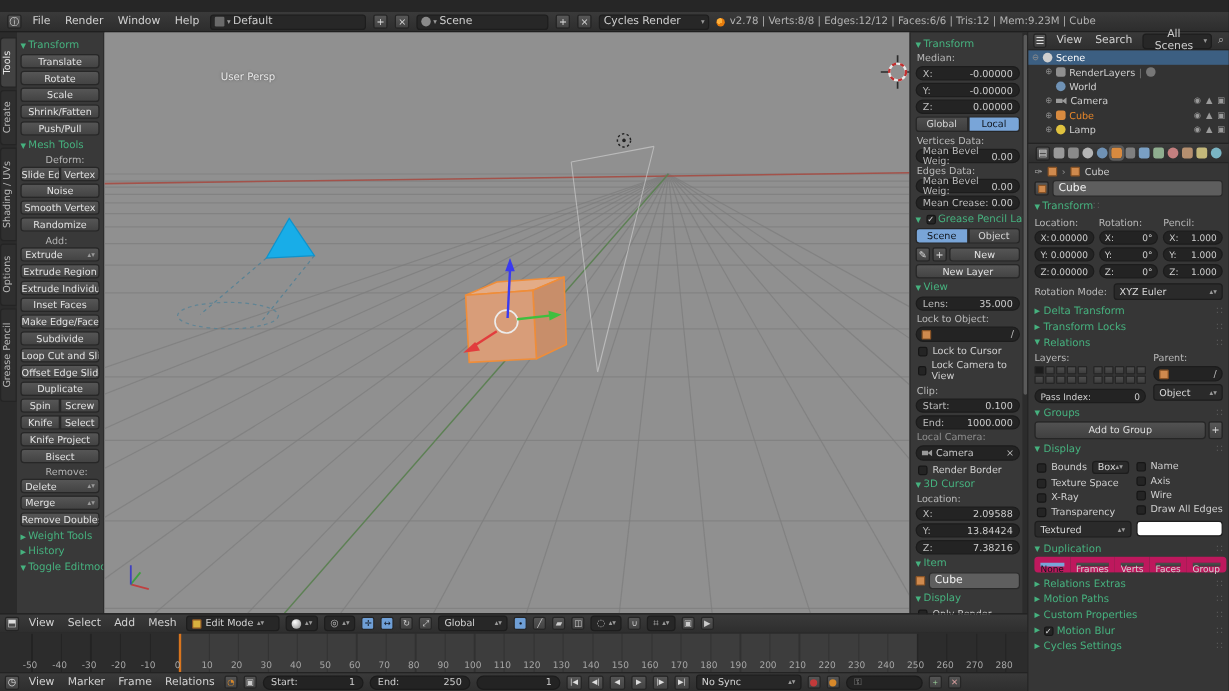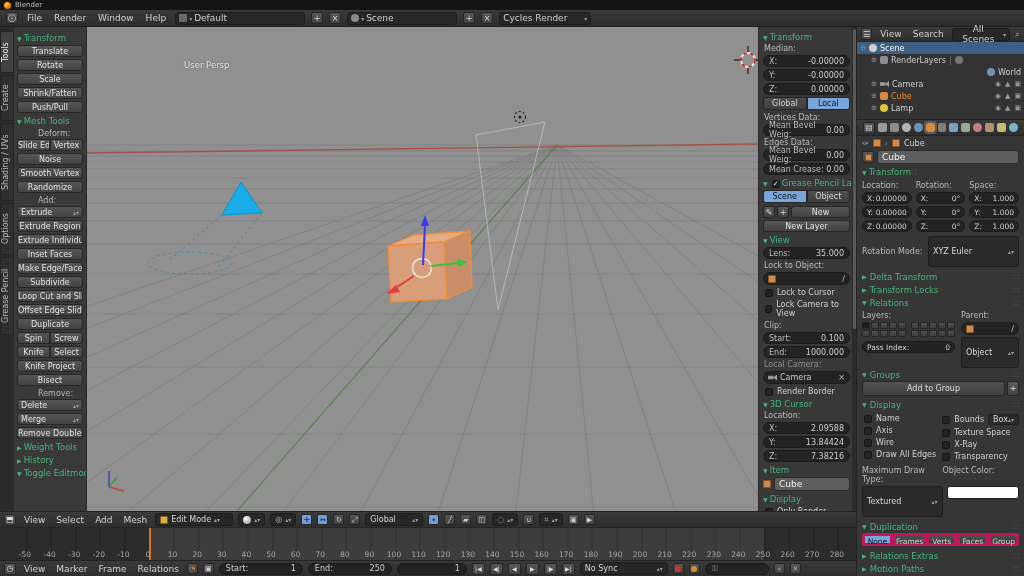--- a/index.html
+++ b/index.html
@@ -77,30 +77,30 @@
   
   #props { left:856px; top:119px; width:168px; height:457px; background:#363636; border-left:1px solid #232323; border-top:1px solid #232323; padding:0 5px; overflow:hidden; }
   #props-tabs { display:flex; align-items:center; gap:3px; height:16px; background:linear-gradient(#3a3a3a,#2e2e2e); margin:0 -5px; padding:0 6px; border-bottom:1px solid #242424; }
   .ptab { width:9px; height:9px; border-radius:2px; display:inline-block; }
   .ptab.active { outline:2px solid #5c5c5c; background-color:#d88a3f !important; }
   #breadcrumb { display:flex; align-items:center; gap:4px; height:14px; font-size:8px; color:#cfcfcf; }
   .prop-field { display:flex; justify-content:space-between; background:#232323; border:1px solid #1c1c1c; border-radius:7px; height:12px; line-height:11px; padding:0 4px; font-size:7.5px; color:#d0d0d0; margin-bottom:2px; }
   .col3 { display:flex; gap:4px; }
   .col3 > div { flex:1; min-width:0; }
   .plabel { font-size:8px; color:#b9b9b9; margin:2px 0; }
-  .dropdown { display:flex; justify-content:space-between; align-items:center; background:#2a2a2a; border:1px solid #1d1d1d; border-radius:3px; height:31px; padding:0 4px; font-size:8px; color:#d8d8d8; }
+  .dropdown { display:flex; justify-content:space-between; align-items:center; background:#2a2a2a; border:1px solid #1d1d1d; border-radius:3px; height:14px; padding:0 4px; font-size:8px; color:#d8d8d8; }
   .collapsed-hdr { display:flex; align-items:center; gap:3px; height:13px; color:#46b27f; font-size:8.5px; }
   .collapsed-hdr .grip { margin-left:auto; color:#5a5a5a; }
   .layers { display:flex; gap:5px; }
   .lgrid { display:grid; grid-template-columns:repeat(5,8px); grid-auto-rows:7px; gap:1px; }
   .lcell { background:linear-gradient(#4f4f4f,#3d3d3d); border:1px solid #262626; border-radius:1px; }
   .lcell.active { background:#1c1c1c; }
   .bigbtn { display:flex; align-items:center; justify-content:center; height:15px; background:linear-gradient(#525252,#404040); border:1px solid #262626; border-radius:3px; color:#ddd; font-size:8px; }
   .seg5 { display:flex; }
-  .seg5 span { flex:1; text-align:center; height:13px; line-height:12px; font-size:7.5px; background:linear-gradient(#4e4e4e,#3d3d3d); border:3px solid #be185d; color:#d2d2d2; }
+  .seg5 span { flex:1; text-align:center; height:13px; line-height:12px; font-size:7.5px; background:linear-gradient(#4e4e4e,#3d3d3d); border:5px solid #be185d; color:#d2d2d2; }
   .seg5 span:first-child { border-radius:3px 0 0 3px; }
   .seg5 span:last-child { border-radius:0 3px 3px 0; }
   .seg5 span.sel { background:#79a5d8; color:#10151c; }
   .swatch-white { flex:1; height:13px; background:#fff; border:1px solid #1d1d1d; border-radius:3px; }
 
   
   #v3dheader { left:0; top:511px; width:856px; height:16px; background:linear-gradient(#3a3a3a,#2e2e2e); border-top:1px solid #232323; display:flex; align-items:center; gap:5px; padding:0 4px; }
   .hicon { width:11px; height:11px; border-radius:2px; background:linear-gradient(#555,#424242); border:1px solid #262626; display:inline-flex; align-items:center; justify-content:center; font-size:7px; color:#ccc; }
   .hicon.blue { background:#6f9fd6; color:#0f1520; }
   .hdd { display:flex; align-items:center; gap:3px; background:#272727; border:1px solid #1d1d1d; border-radius:3px; height:13px; padding:0 4px; color:#d5d5d5; font-size:8px; }
@@ -115,24 +115,20 @@
   #tlheader { left:0; top:560px; width:856px; height:16px; background:linear-gradient(#3a3a3a,#2e2e2e); border-top:1px solid #232323; display:flex; align-items:center; gap:5px; padding:0 4px; }
   .tfield { display:flex; align-items:center; gap:3px; background:#232323; border:1px solid #1b1b1b; border-radius:7px; height:12px; padding:0 6px; font-size:8px; color:#cfcfcf; }
   .pb { width:13px; height:12px; background:linear-gradient(#565656,#434343); border:1px solid #262626; border-radius:2px; display:inline-flex; align-items:center; justify-content:center; font-size:6px; color:#ddd; }
   .dot { width:8px; height:8px; border-radius:50%; display:inline-block; }
 </style>
 </head>
 <body>
 
 <div id="stage">
 
-  <div id="titlebar" class="abs">
-    <span class="blogo"></span>
-    <span>Blender</span>
-  </div>
 
   <div id="infobar" class="abs">
     <span class="mini-btn">ⓘ</span>
     <span class="menu">File</span>
     <span class="menu">Render</span>
     <span class="menu">Window</span>
     <span class="menu">Help</span>
     <span class="selector" style="width:130px;">
       <span class="swatch"></span>
       <span class="dd-arrow">▾</span>
@@ -144,20 +140,24 @@
       <span class="swatch" style="background:#8a8a8a;border-radius:50%;"></span>
       <span class="dd-arrow">▾</span>
       <span>Scene</span>
     </span>
     <span class="mini-btn">+</span>
     <span class="mini-btn">×</span>
     <span class="selector" style="width:92px;justify-content:space-between;">
       <span>Cycles Render</span>
       <span class="dd-arrow">▾</span>
     </span>
+    <span id="stats">
+      <span class="blogo"></span>
+      <span>v2.78 | Verts:8/8 | Edges:12/12 | Faces:6/6 | Tris:12 | Mem:9.23M | Cube</span>
+    </span>
   </div>
 
   <div id="tabstrip" class="abs">
     <span class="vtab active" style="height:42px;">Tools</span>
     <span class="vtab" style="height:46px;">Create</span>
     <span class="vtab" style="height:78px;">Shading / UVs</span>
     <span class="vtab" style="height:52px;">Options</span>
     <span class="vtab" style="height:78px;">Grease Pencil</span>
   </div>
 
@@ -452,21 +452,21 @@
       <span class="ol-ico" style="background:#cfcfcf;border-radius:50%;"></span>
       <span>Scene</span>
     </div>
     <div class="ol-row" style="padding-left:14px;">
       <span class="exp">⊕</span>
       <span class="ol-ico" style="background:#8f8f8f;"></span>
       <span>RenderLayers</span>
       <span style="color:#777;">|</span>
       <span class="ol-ico" style="background:#777;border-radius:50%;"></span>
     </div>
-    <div class="ol-row" style="padding-left:14px;justify-content:flex-end;">
+    <div class="ol-row" style="padding-left:14px;">
       <span class="exp"></span>
       <span class="ol-ico" style="background:#6f92b5;border-radius:50%;"></span>
       <span>World</span>
     </div>
     <div class="ol-row" style="padding-left:14px;">
       <span class="exp">⊕</span>
       <span class="icon-cam"></span>
       <span>Camera</span>
       <span class="ol-toggles">
           <span>◉</span>
@@ -552,21 +552,21 @@
         <div class="prop-field">
             <span>Y:</span>
             <span>0°</span>
           </div>
         <div class="prop-field">
             <span>Z:</span>
             <span>0°</span>
           </div>
       </div>
       <div>
-        <div class="plabel">Space:</div>
+        <div class="plabel">Pencil:</div>
         <div class="prop-field">
             <span>X:</span>
             <span>1.000</span>
           </div>
         <div class="prop-field">
             <span>Y:</span>
             <span>1.000</span>
           </div>
         <div class="prop-field">
             <span>Z:</span>
@@ -650,38 +650,20 @@
     <div style="display:flex;gap:2px;margin-bottom:2px;">
       <span class="bigbtn" style="flex:1;">Add to Group</span>
       <span class="mini-btn" style="height:15px;">+</span>
     </div>
     <div class="collapsed-hdr">
         <span class="tri" style="font-size:6px;">▼</span>
         <span>Display</span>
         <span class="grip">∷</span>
       </div>
     <div style="display:flex;gap:4px;">
-      <div style="flex:1;">
-        <div class="cbrow">
-            <span class="cb"></span>
-            <span>Name</span>
-          </div>
-        <div class="cbrow">
-            <span class="cb"></span>
-            <span>Axis</span>
-          </div>
-        <div class="cbrow">
-            <span class="cb"></span>
-            <span>Wire</span>
-          </div>
-        <div class="cbrow">
-            <span class="cb"></span>
-            <span>Draw All Edges</span>
-          </div>
-      </div>
       <div style="flex:1;">
         <div class="cbrow">
             <span class="cb"></span>
             <span>Bounds</span>
             <span class="dropdown" style="flex:1;height:11px;">
               <span>Box</span>
               <span class="dd-arrow">▴▾</span>
             </span>
           </div>
         <div class="cbrow">
@@ -690,24 +672,38 @@
           </div>
         <div class="cbrow">
             <span class="cb"></span>
             <span>X-Ray</span>
           </div>
         <div class="cbrow">
             <span class="cb"></span>
             <span>Transparency</span>
           </div>
       </div>
-    </div>
-    <div style="display:flex;gap:4px;">
-      <span class="plabel" style="flex:1;">Maximum Draw Type:</span>
-      <span class="plabel" style="flex:1;">Object Color:</span>
+      <div style="flex:1;">
+        <div class="cbrow">
+            <span class="cb"></span>
+            <span>Name</span>
+          </div>
+        <div class="cbrow">
+            <span class="cb"></span>
+            <span>Axis</span>
+          </div>
+        <div class="cbrow">
+            <span class="cb"></span>
+            <span>Wire</span>
+          </div>
+        <div class="cbrow">
+            <span class="cb"></span>
+            <span>Draw All Edges</span>
+          </div>
+      </div>
     </div>
     <div style="display:flex;gap:4px;margin-bottom:3px;">
       <span class="dropdown" style="flex:1;">
           <span>Textured</span>
           <span class="dd-arrow">▴▾</span>
         </span>
       <span class="swatch-white"></span>
     </div>
     <div class="collapsed-hdr">
         <span class="tri" style="font-size:6px;">▼</span>

